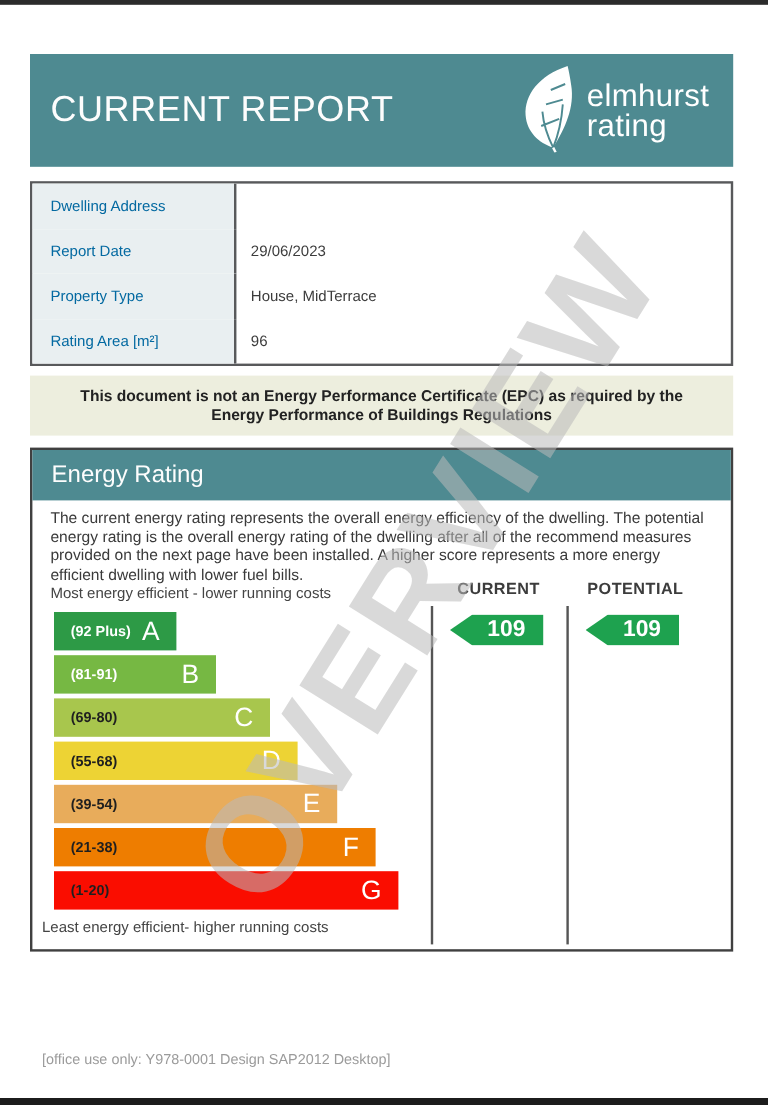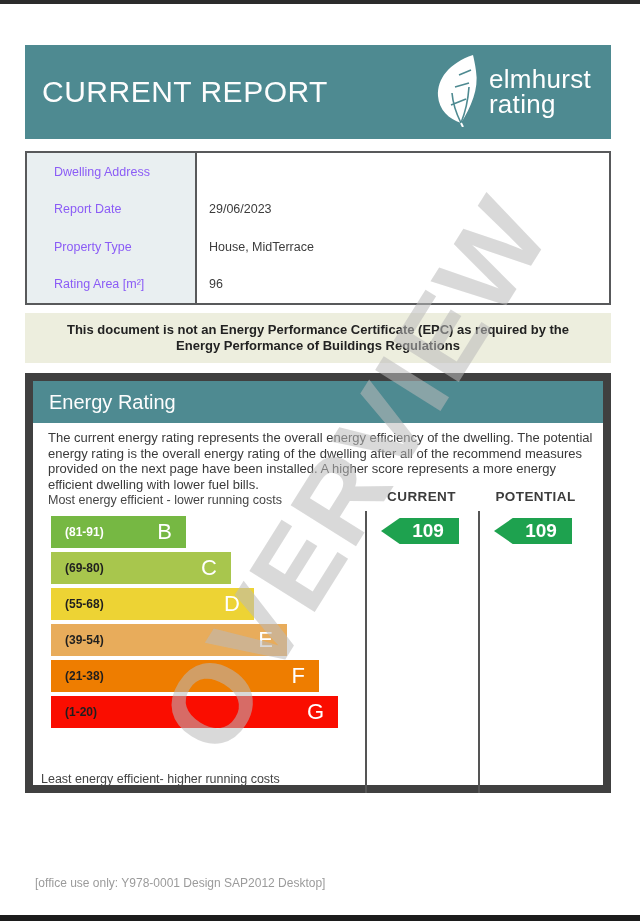--- a/index.html
+++ b/index.html
@@ -30,39 +30,39 @@
 
   
   .prop-table{
     position:absolute;left:25px;top:151px;width:586px;height:154px;
     border:2px solid #58595B;box-sizing:border-box;
     display:flex;flex-direction:column;background:#fff;
   }
   .prop-row{flex:1;display:flex;}
   .prop-label{
     width:170px;flex:0 0 170px;background:#E9EFF1;border-right:2px solid #58595B;
-    display:flex;align-items:center;box-sizing:border-box;padding-left:27px;
-    font-size:12.5px;color:#8b5cf6;
+    display:flex;align-items:center;box-sizing:border-box;padding-left:15px;
+    font-size:12.5px;color:#0369a1;
   }
   .prop-value{
     flex:1;display:flex;align-items:center;box-sizing:border-box;padding-left:12px;
     font-size:12.5px;color:#3c3c3c;
   }
 
   
   .notice{
     position:absolute;left:25px;top:313px;width:586px;height:50px;
     background:#EDEEDE;box-sizing:border-box;padding-top:9px;
     text-align:center;font-size:13px;font-weight:bold;color:#222;line-height:16px;
   }
 
   
   .er-section{
     position:absolute;left:25px;top:373px;width:586px;height:420px;
-    border:8px solid #404040;box-sizing:border-box;background:#fff;
+    border:2px solid #404040;box-sizing:border-box;background:#fff;
   }
   .er-header{
     height:42px;background:#4E8A91;display:flex;align-items:center;
     box-sizing:border-box;padding-left:16px;
     color:#fdfdfd;font-size:20px;font-weight:400;
   }
   .er-body{position:relative;height:374px;}
   .er-desc{
     position:absolute;left:15px;top:7px;width:555px;
     font-size:13px;line-height:15.5px;color:#3a3a3a;
@@ -174,20 +174,26 @@
 
       <div class="chart-top-label">Most energy efficient - lower running costs</div>
       <div class="col-header current">CURRENT</div>
       <div class="col-header potential">POTENTIAL</div>
 
       <div class="v-divider d1"></div>
       <div class="v-divider d2"></div>
 
       <div class="epc-bands">
           <div class="band light">
+            <div class="band-bar" style="width: 102px; background: rgb(45, 154, 70);">
+              <span class="band-range">(92 Plus)</span>
+              <span class="band-letter">A</span>
+            </div>
+          </div>
+          <div class="band light">
             <div class="band-bar" style="width: 135px; background: rgb(118, 184, 67);">
               <span class="band-range">(81-91)</span>
               <span class="band-letter">B</span>
             </div>
           </div>
           <div class="band">
             <div class="band-bar" style="width: 180px; background: rgb(168, 198, 77);">
               <span class="band-range">(69-80)</span>
               <span class="band-letter">C</span>
             </div>

